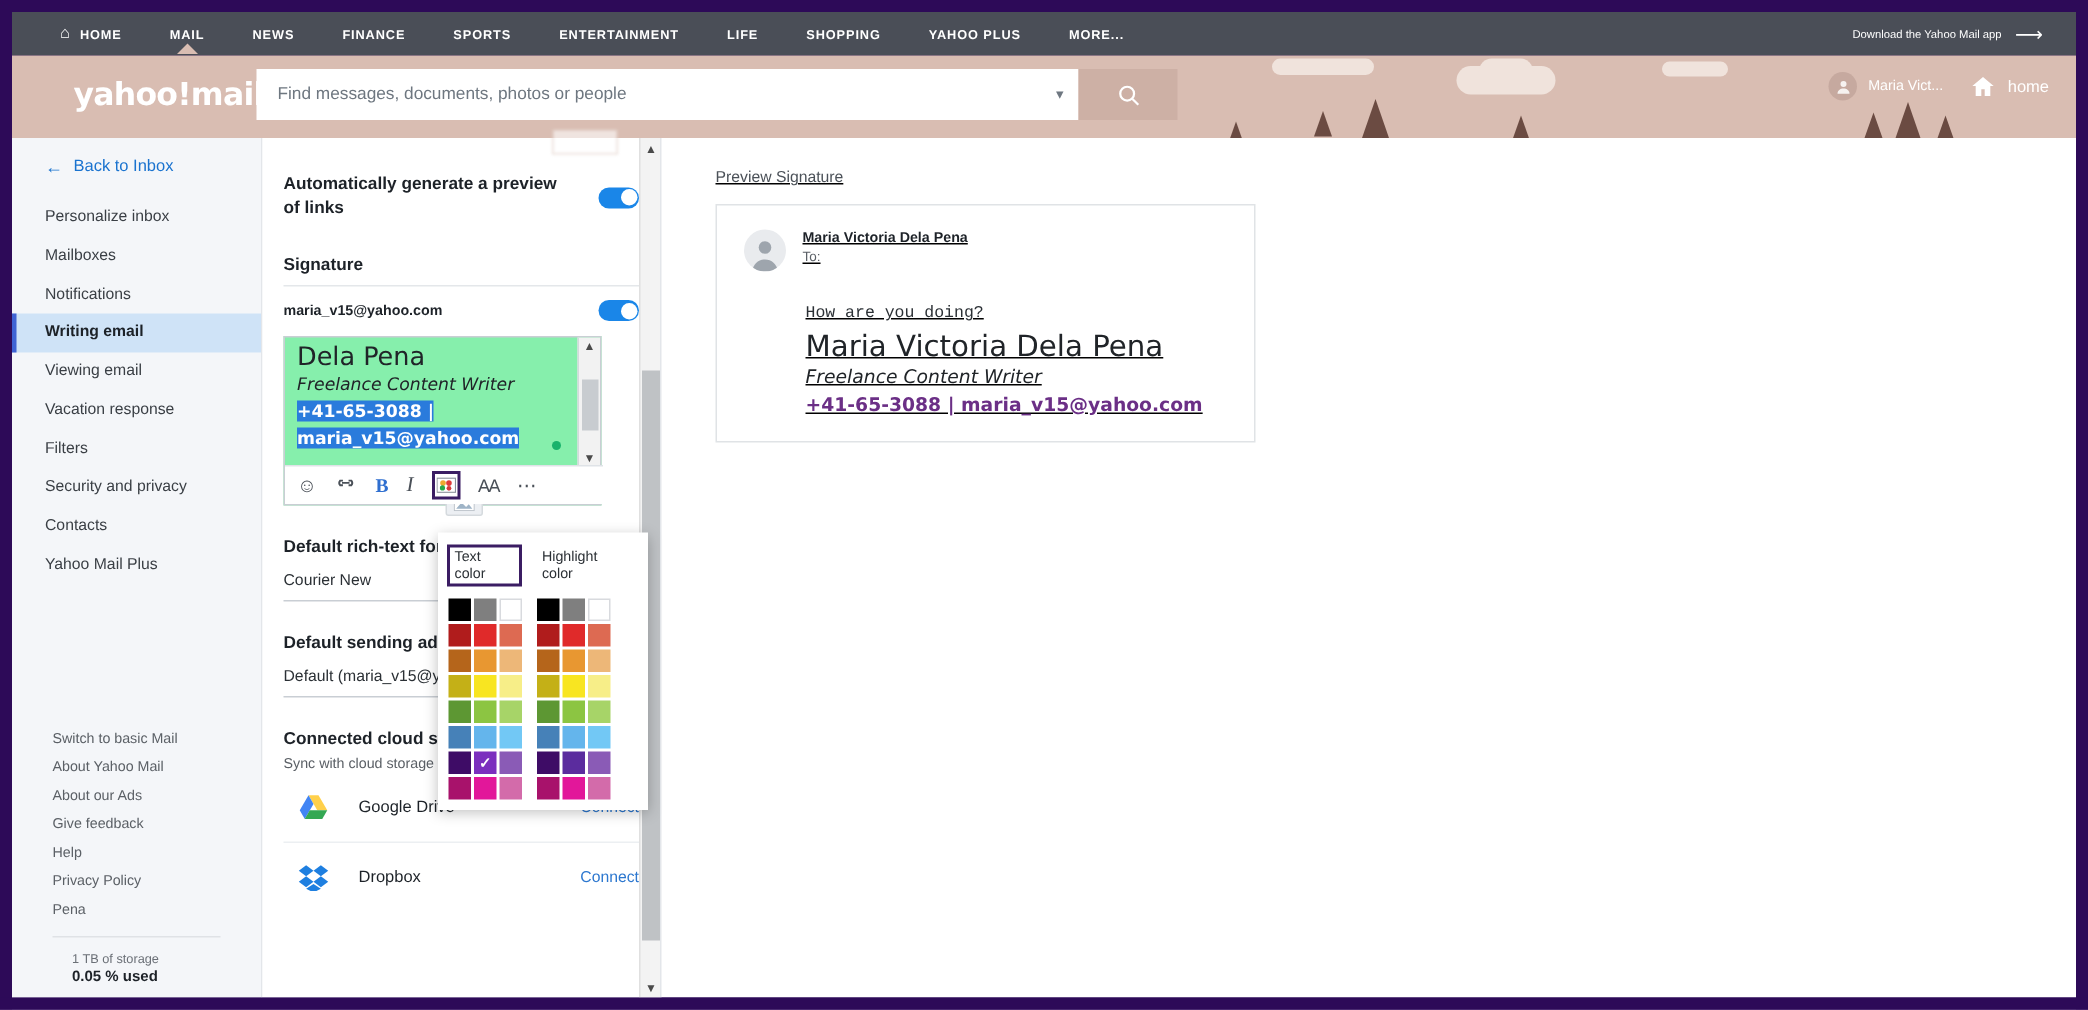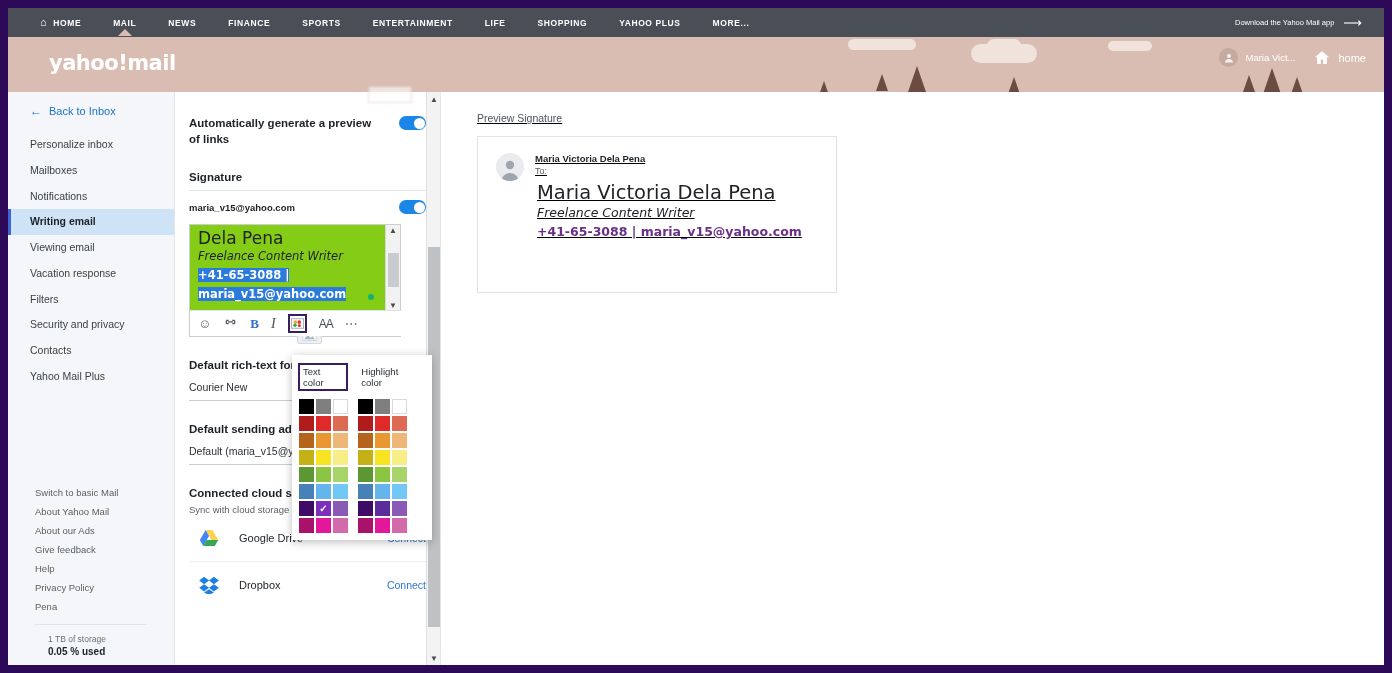--- a/index.html
+++ b/index.html
@@ -133,21 +133,21 @@
   .settings-inner { padding: 0 14px; position: relative; }
   .blur-row {
     height: 16px; margin: 0 0 0 0; display: flex; align-items: center;
     filter: blur(1.6px); opacity: .45; font-size: 10px; color: #777; padding-left: 2px;
   }
   .blur-btn {
     position: absolute; right: 14px; top: -6px; width: 44px; height: 17px;
     border: 1px solid #dcc6bd; background: #fff; filter: blur(1.2px); opacity: .6;
   }
   .setting-row {
-    display: flex; justify-content: space-between;
+    display: flex; align-items: center; justify-content: space-between;
     gap: 22px; padding: 10px 0 6px 0;
   }
   .setting-label { font-size: 11.5px; font-weight: bold; color: #1d2228; line-height: 1.35; max-width: 190px; }
   .toggle {
     width: 27px; height: 14px; border-radius: 8px; background: #1a86e8;
     position: relative; flex: none; cursor: pointer;
   }
   .toggle::after {
     content: ""; position: absolute; right: 1.5px; top: 1.5px;
     width: 11px; height: 11px; border-radius: 50%; background: #fff;
@@ -155,21 +155,21 @@
   .sec-title { font-size: 11.5px; font-weight: bold; color: #1d2228; padding: 18px 0 7px 0; }
   .hr { height: 1px; background: #e4e7ea; }
   .sig-acct-row {
     display: flex; align-items: center; justify-content: space-between;
     padding: 9px 0 10px 0;
   }
   .sig-acct-row .em { font-size: 9.5px; font-weight: bold; color: #1d2228; }
 
   
   .sig-editor {
-    border: 1px solid #c9ced4; background: #84cc16; position: relative;
+    border: 1px solid #c9ced4; background: #86efac; position: relative;
     height: 113px; width: 212px;
   }
   .sig-body { padding: 4px 20px 0 8px; height: 82px; overflow: hidden; position: relative; }
   .sig-l1 { font-size: 17px; color: #202428; font-family: "DejaVu Sans", sans-serif; line-height: 1.15; }
   .sig-l2 { font-size: 11.5px; font-style: italic; color: #202428; font-family: "DejaVu Sans", sans-serif; line-height: 1.35; }
   .sig-l3 {
     font-size: 11.5px; font-weight: bold; color: #fff; background: #2a7bdc;
     font-family: "DejaVu Sans", sans-serif; line-height: 1.35;
     display: inline; box-decoration-break: clone; -webkit-box-decoration-break: clone;
   }
@@ -325,20 +325,32 @@
       <div class="tree sm" style="left:1000px; top:40px;"></div>
       <div class="tree" style="left:1255px; top:31px;"></div>
       <div class="tree sm" style="left:1235px; top:38px;"></div>
       <div class="tree sm" style="left:1283px; top:40px;"></div>
       <div class="tree sm" style="left:810px; top:44px;"></div>
       <div class="cloud" style="left:1100px; top:4px; width:44px; height:10px;"></div>
     </div>
 
     <div class="yahoo-logo">yahoo!mail</div>
 
+    <div class="search-wrap" style="top:9px;">
+      <div class="search-box">
+        <span class="search-input-text">Find messages, documents, photos or people</span>
+        <span class="chev">▾</span>
+      </div>
+      <div class="search-btn">
+        <svg width="17" height="17" viewBox="0 0 24 24" fill="none" stroke="#ffffff" stroke-width="2.1">
+          <circle cx="10.5" cy="10.5" r="6.5"></circle>
+            <line x1="15.5" y1="15.5" x2="21" y2="21"></line>
+        </svg>
+      </div>
+    </div>
 
     <div class="header-right" style="top:11px;">
       <div class="acct">
         <span class="avatar-circ">
           <svg width="12" height="12" viewBox="0 0 24 24" fill="#ffffff" opacity=".85">
             <circle cx="12" cy="8" r="4"></circle>
               <path d="M4 21c0-4.4 3.6-7 8-7s8 2.6 8 7z"></path>
           </svg>
         </span>
         <span class="acct-name">Maria Vict...</span>
@@ -509,20 +521,21 @@
             <svg width="24" height="24" viewBox="0 0 24 24" fill="#9ea5ad">
               <circle cx="12" cy="8" r="4.2"></circle>
                 <path d="M3.4 24c.6-5 4.3-8 8.6-8s8 3 8.6 8z"></path>
             </svg>
           </span>
           <span>
             <div class="pc-name">Maria Victoria Dela Pena</div>
             <div class="pc-to">To:</div>
           </span>
         </div>
+        <div class="pc-greet">How are you doing?</div>
         <div class="pc-sig">
           <div class="n1">Maria Victoria Dela Pena</div>
           <div class="n2">Freelance Content Writer</div>
           <div class="n3">+41-65-3088 | maria_v15@yahoo.com</div>
         </div>
       </div>
     </div>
   </div>
 
   <div class="color-popup">

